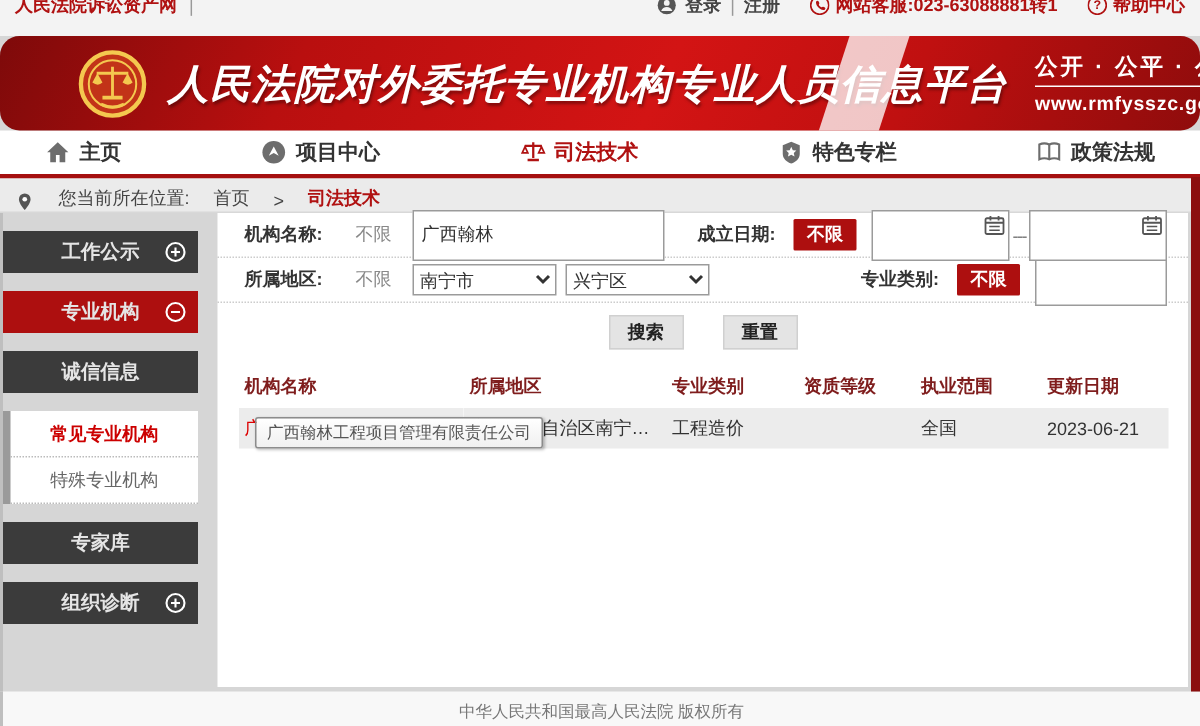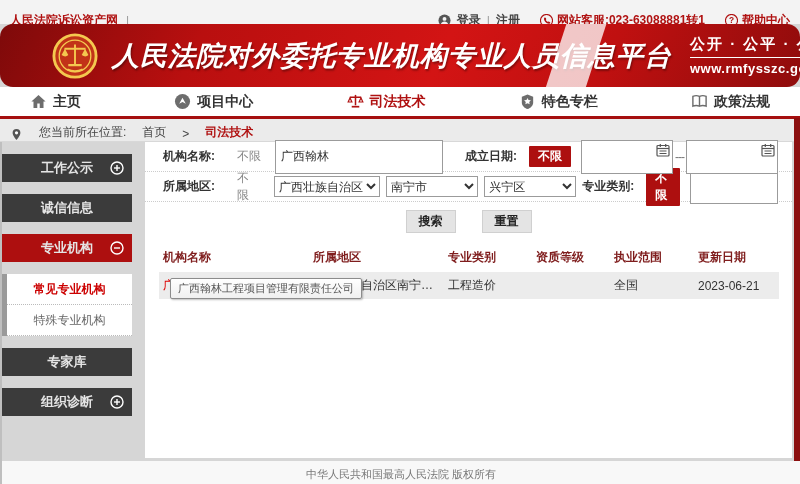--- a/index.html
+++ b/index.html
@@ -1,20 +1,20 @@
 <!DOCTYPE html>
 <html><head>
 <meta charset="utf-8">
 <style>
   * { margin:0; padding:0; box-sizing:border-box; }
   html,body { width:800px; height:484px; overflow:hidden; }
   body { font-family:"Liberation Sans","DejaVu Sans",sans-serif; background:#d6d6d6; position:relative; }
 
   
-  .topbar { height:22px; background:#f3f3f3; display:flex; align-items:flex-start; padding:12px 10px; font-size:12px; }
+  .topbar { height:22px; background:#f3f3f3; display:flex; align-items:flex-end; padding:12px 10px; font-size:12px; }
   .topbar-left { display:flex; align-items:center; gap:8px; }
   .site-name { color:#b01212; font-weight:bold; }
   .top-sep { color:#999; }
   .topbar-right { margin-left:auto; display:flex; align-items:center; gap:6px; }
   .topbar-right .grp { display:flex; align-items:center; gap:4px; margin-left:14px; }
   .dark-link { color:#444; font-weight:bold; text-decoration:none; cursor:pointer; }
   .red-link { color:#b01212; font-weight:bold; text-decoration:none; cursor:pointer; }
   .mini-icon { width:13px; height:13px; display:inline-block; vertical-align:middle; }
 
   
@@ -193,29 +193,29 @@
 
   <div class="sidebar">
     <div class="side-item">
       <span>工作公示</span>
       <svg class="pm" viewBox="0 0 14 14">
           <circle cx="7" cy="7" r="6" fill="none" stroke="#fff" stroke-width="1.4"></circle>
           <line x1="4" y1="7" x2="10" y2="7" stroke="#fff" stroke-width="1.4"></line>
           <line x1="7" y1="4" x2="7" y2="10" stroke="#fff" stroke-width="1.4"></line>
         </svg>
     </div>
-    <div class="side-item">
-      <span>诚信信息</span>
-    </div>
     <div class="side-item active">
       <span>专业机构</span>
       <svg class="pm" viewBox="0 0 14 14">
           <circle cx="7" cy="7" r="6" fill="none" stroke="#fff" stroke-width="1.4"></circle>
           <line x1="4" y1="7" x2="10" y2="7" stroke="#fff" stroke-width="1.4"></line>
         </svg>
+    </div>
+    <div class="side-item">
+      <span>诚信信息</span>
     </div>
     <div class="submenu">
       <div class="sub-item active">
         <span>常见专业机构</span>
       </div>
       <div class="sub-item">
         <span>特殊专业机构</span>
       </div>
     </div>
     <div class="side-item">
@@ -262,23 +262,20 @@
               <line x1="3.5" y1="8" x2="10.5" y2="8" stroke="#555"></line>
               <line x1="3.5" y1="10.5" x2="10.5" y2="10.5" stroke="#555"></line>
             </svg>
         </span>
       </span>
     </div>
 
     <div class="frow">
       <span class="flabel">所属地区:</span>
       <span class="fany">不限</span>
-      <select class="sel-prov">
-        <option>广西壮族自治区</option>
-      </select>
       <select class="sel-city">
         <option>南宁市</option>
       </select>
       <select class="sel-dist">
         <option>兴宁区</option>
       </select>
       <span class="right-grp">
         <span class="flabel">专业类别:</span>
         <span class="fany-btn">不限</span>
         <input class="tinput cat-input" type="text" style="">

